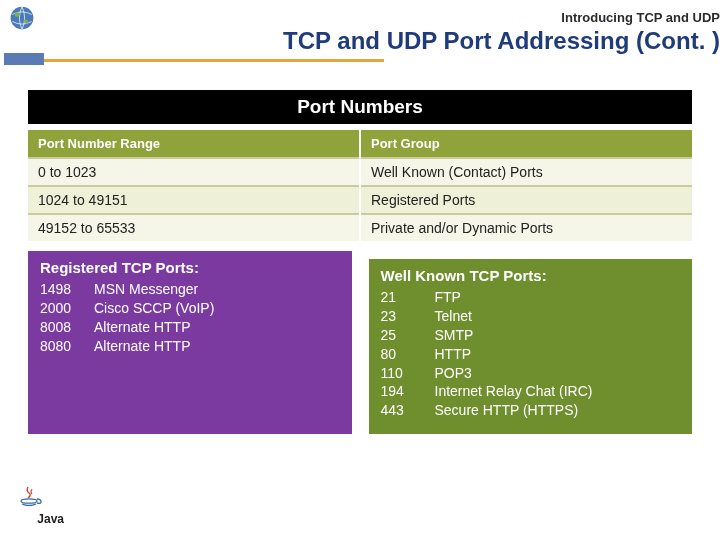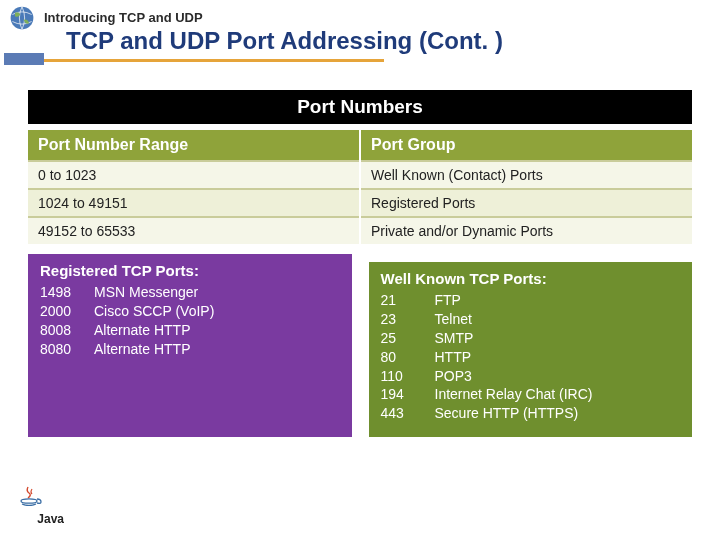--- a/index.html
+++ b/index.html
@@ -6,20 +6,21 @@
   body {
     width: 720px;
     height: 540px;
     background: #ffffff;
     font-family: Arial, Helvetica, sans-serif;
     position: relative;
     overflow: hidden;
   }
   .header-area {
     padding: 10px 0 0 4px;
+    text-align: right;
   }
   .small-heading {
     font-size: 13px;
     font-weight: bold;
     color: #2b2b2b;
     margin-left: 40px;
     margin-bottom: 2px;
   }
   .main-heading {
     font-size: 24px;
@@ -59,21 +60,21 @@
     margin: 28px 28px 6px 28px;
   }
   .range-table {
     margin: 0 28px;
     border-collapse: collapse;
     width: calc(100% - 56px);
   }
   .range-table th {
     background: #8fa33a;
     color: #fff;
-    font-size: 16px;
+    font-size: 13px;
     font-weight: bold;
     text-align: left;
     padding: 6px 10px;
     border-right: 2px solid #fff;
   }
   .range-table th:last-child { border-right: none; }
   .range-table td {
     background: #f5f6e8;
     font-size: 14px;
     color: #222;

